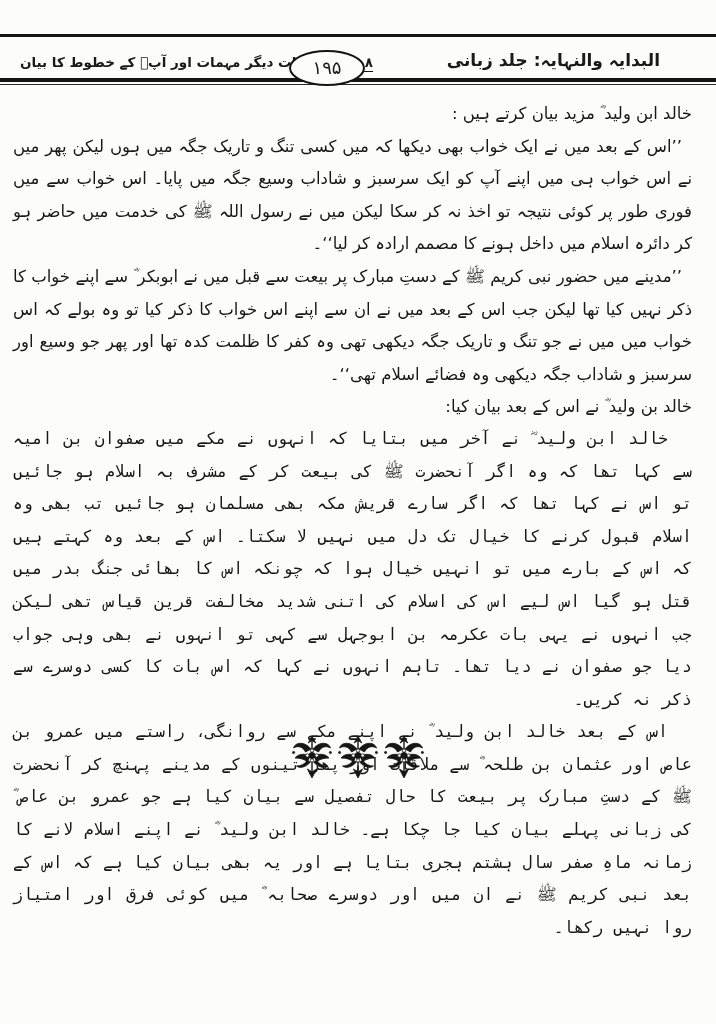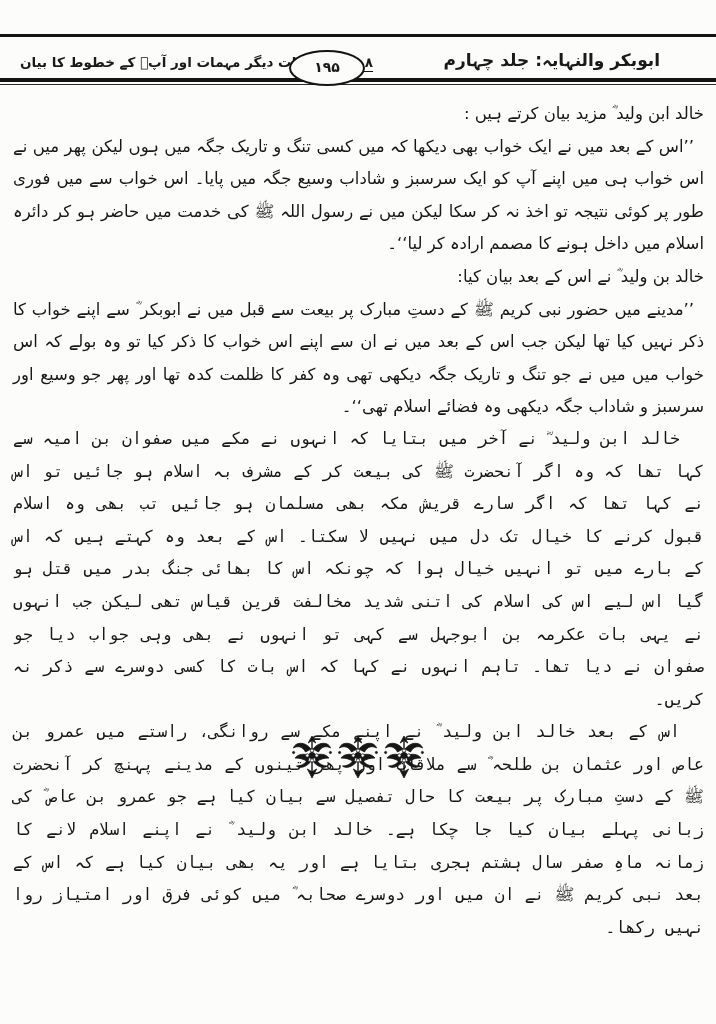--- a/index.html
+++ b/index.html
@@ -42,26 +42,26 @@
   .page-oval{
     position:absolute;top:50px;left:289px;
     width:72px;height:32px;
     background:#fcfcfa;
     border:2.6px solid #141414;
     border-radius:50%;
     display:flex;align-items:center;justify-content:center;
     z-index:3;
   }
   .page-oval .num{
-    font-size:14px;font-weight:bold;letter-spacing:3px;
+    font-size:18px;font-weight:normal;letter-spacing:3px;
     transform:translateY(-1px);
   }
   
   .body-text{
-    position:absolute;top:98px;right:12px;left:13px;
+    position:absolute;top:98px;right:24px;left:13px;
     text-align:justify;
     font-size:16.5px;
     line-height:32.6px;
     color:#171717;
   }
   .para{margin:0;}
   .para-heading{text-align:right;}
   .para-quote{text-indent:10px;}
   .para-indent{text-indent:24px;font-family:Liberation Mono, monospace;}
   
@@ -71,41 +71,41 @@
   }
 </style>
 </head>
 <body>
 
 <div class="page">
 
   <div class="top-rule"></div>
 
   <div class="header-band">
-    <div class="header-right">ابوبکر والنہایہ: جلد چہارم</div>
+    <div class="header-right">البدایہ والنہایہ: جلد زبانی</div>
     <div class="header-left">
       <span class="hijri-underline">۸ ھ</span>
       <span>کے غزوات دیگر مہمات اور آپؐ کے خطوط کا بیان</span>
     </div>
   </div>
 
   <div class="double-rule">
     <div class="r1"></div>
     <div class="r2"></div>
   </div>
 
   <div class="page-oval">
     <span class="num">۱۹۵</span>
   </div>
 
   <main class="body-text">
     <p class="para para-heading">خالد ابن ولید ؓ مزید بیان کرتے ہیں :</p>
     <p class="para para-quote">’’اس کے بعد میں نے ایک خواب بھی دیکھا کہ میں کسی تنگ و تاریک جگہ میں ہوں لیکن پھر میں نے اس خواب ہی میں اپنے آپ کو ایک سرسبز و شاداب وسیع جگہ میں پایا۔ اس خواب سے میں فوری طور پر کوئی نتیجہ تو اخذ نہ کر سکا لیکن میں نے رسول اللہ ﷺ کی خدمت میں حاضر ہو کر دائرہ اسلام میں داخل ہونے کا مصمم ارادہ کر لیا‘‘۔</p>
+    <p class="para para-quote">’’مدینے میں حضور نبی کریم ﷺ کے دستِ مبارک پر بیعت سے قبل میں نے ابوبکر ؓ سے اپنے خواب کا ذکر نہیں کیا تھا لیکن جب اس کے بعد میں نے ان سے اپنے اس خواب کا ذکر کیا تو وہ بولے کہ اس خواب میں میں نے جو تنگ و تاریک جگہ دیکھی تھی وہ کفر کا ظلمت کدہ تھا اور پھر جو وسیع اور سرسبز و شاداب جگہ دیکھی وہ فضائے اسلام تھی‘‘۔</p>
     <p class="para para-heading">خالد بن ولید ؓ نے اس کے بعد بیان کیا:</p>
-    <p class="para para-quote">’’مدینے میں حضور نبی کریم ﷺ کے دستِ مبارک پر بیعت سے قبل میں نے ابوبکر ؓ سے اپنے خواب کا ذکر نہیں کیا تھا لیکن جب اس کے بعد میں نے ان سے اپنے اس خواب کا ذکر کیا تو وہ بولے کہ اس خواب میں میں نے جو تنگ و تاریک جگہ دیکھی تھی وہ کفر کا ظلمت کدہ تھا اور پھر جو وسیع اور سرسبز و شاداب جگہ دیکھی وہ فضائے اسلام تھی‘‘۔</p>
     <p class="para para-indent">خالد ابن ولید ؓ نے آخر میں بتایا کہ انہوں نے مکے میں صفوان بن امیہ سے کہا تھا کہ وہ اگر آنحضرت ﷺ کی بیعت کر کے مشرف بہ اسلام ہو جائیں تو اس نے کہا تھا کہ اگر سارے قریش مکہ بھی مسلمان ہو جائیں تب بھی وہ اسلام قبول کرنے کا خیال تک دل میں نہیں لا سکتا۔ اس کے بعد وہ کہتے ہیں کہ اس کے بارے میں تو انہیں خیال ہوا کہ چونکہ اس کا بھائی جنگ بدر میں قتل ہو گیا اس لیے اس کی اسلام کی اتنی شدید مخالفت قرین قیاس تھی لیکن جب انہوں نے یہی بات عکرمہ بن ابوجہل سے کہی تو انہوں نے بھی وہی جواب دیا جو صفوان نے دیا تھا۔ تاہم انہوں نے کہا کہ اس بات کا کسی دوسرے سے ذکر نہ کریں۔</p>
     <p class="para para-indent">اس کے بعد خالد ابن ولید ؓ نے اپنے مکے سے روانگی، راستے میں عمرو بن عاص اور عثمان بن طلحہ ؓ سے ملاقات اور پھر تینوں کے مدینے پہنچ کر آنحضرت ﷺ کے دستِ مبارک پر بیعت کا حال تفصیل سے بیان کیا ہے جو عمرو بن عاص ؓ کی زبانی پہلے بیان کیا جا چکا ہے۔ خالد ابن ولید ؓ نے اپنے اسلام لانے کا زمانہ ماہِ صفر سال ہشتم ہجری بتایا ہے اور یہ بھی بیان کیا ہے کہ اس کے بعد نبی کریم ﷺ نے ان میں اور دوسرے صحابہ ؓ میں کوئی فرق اور امتیاز روا نہیں رکھا۔</p>
   </main>
 
   <div class="fleuron-row">
     <svg width="132" height="44" viewBox="0 0 132 44" xmlns="http://www.w3.org/2000/svg" aria-hidden="true">
       <defs>
         <g id="fl" stroke="#161616" stroke-width="0.8" fill="#161616">
           <path d="M20 0 L16.2 7 L20 4.6 L23.8 7 Z"></path>
           <rect x="19.3" y="3" width="1.4" height="33" stroke="none"></rect>

